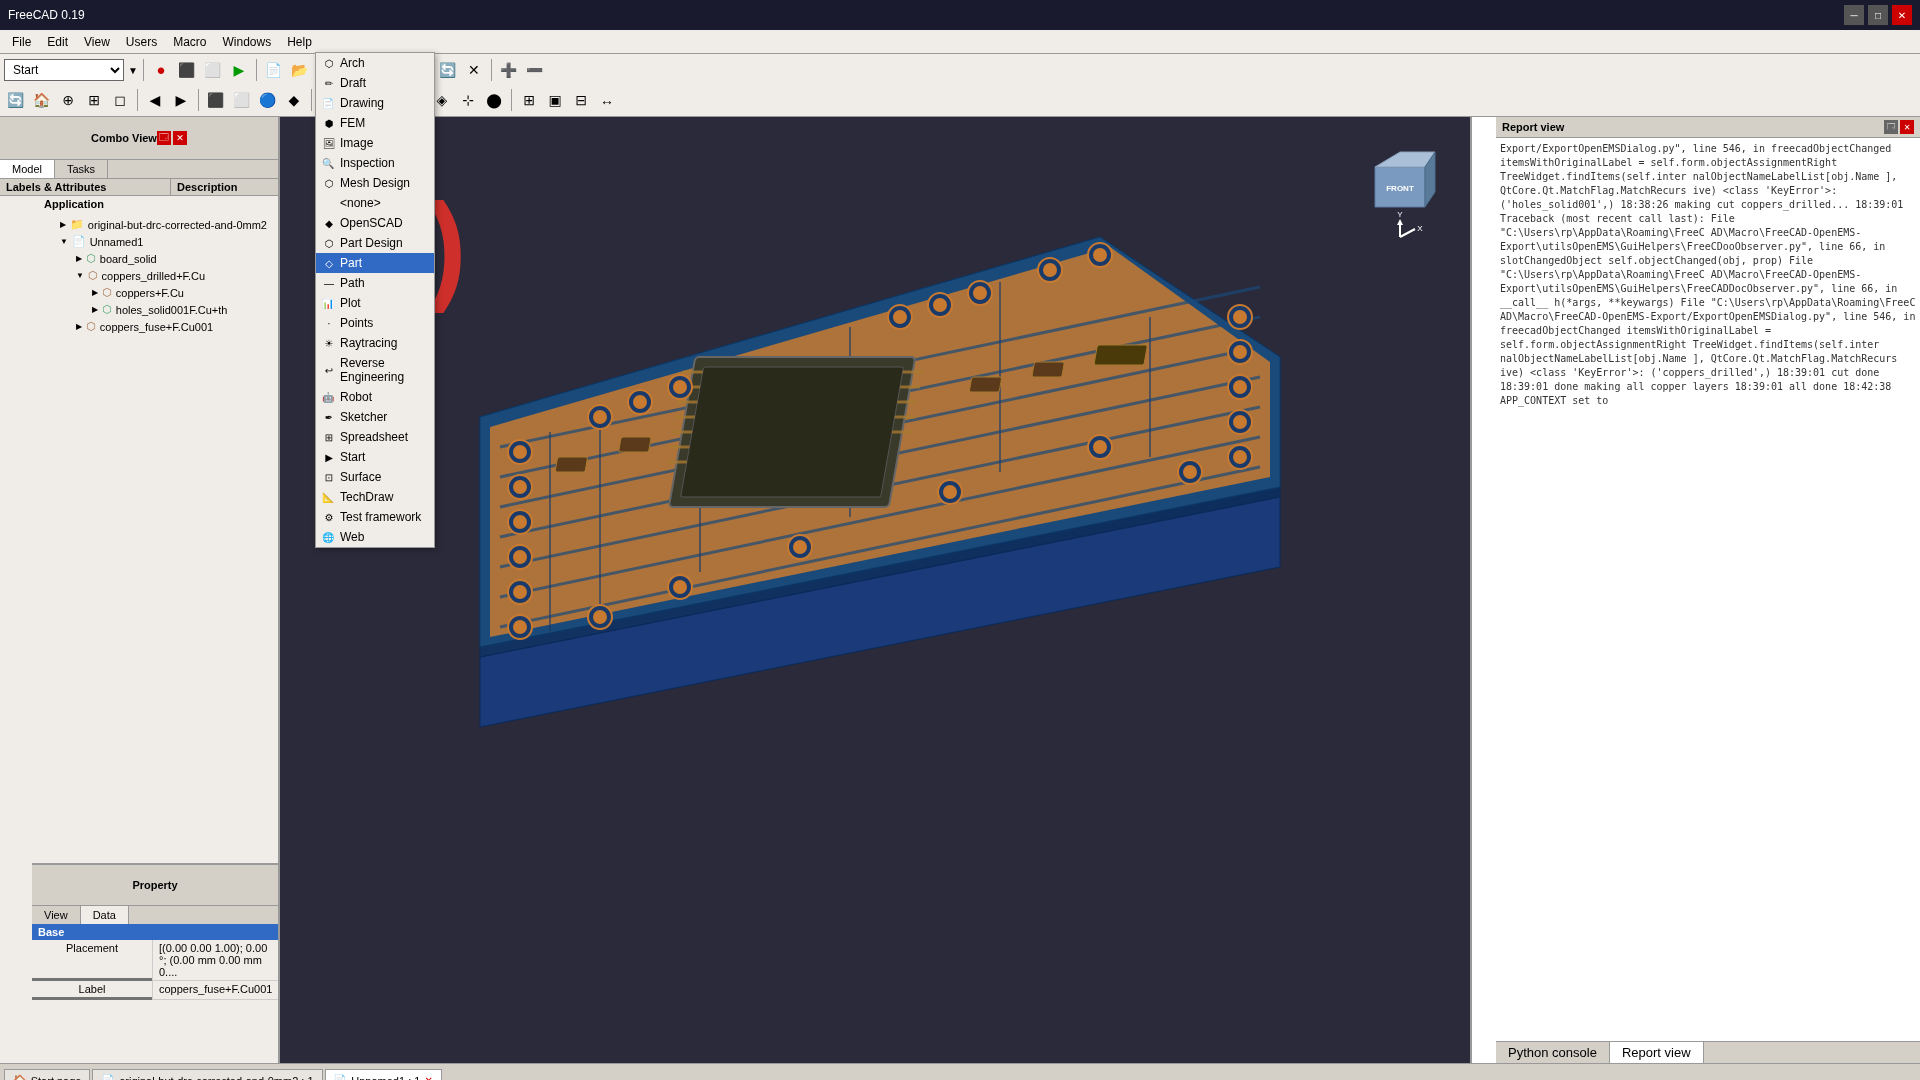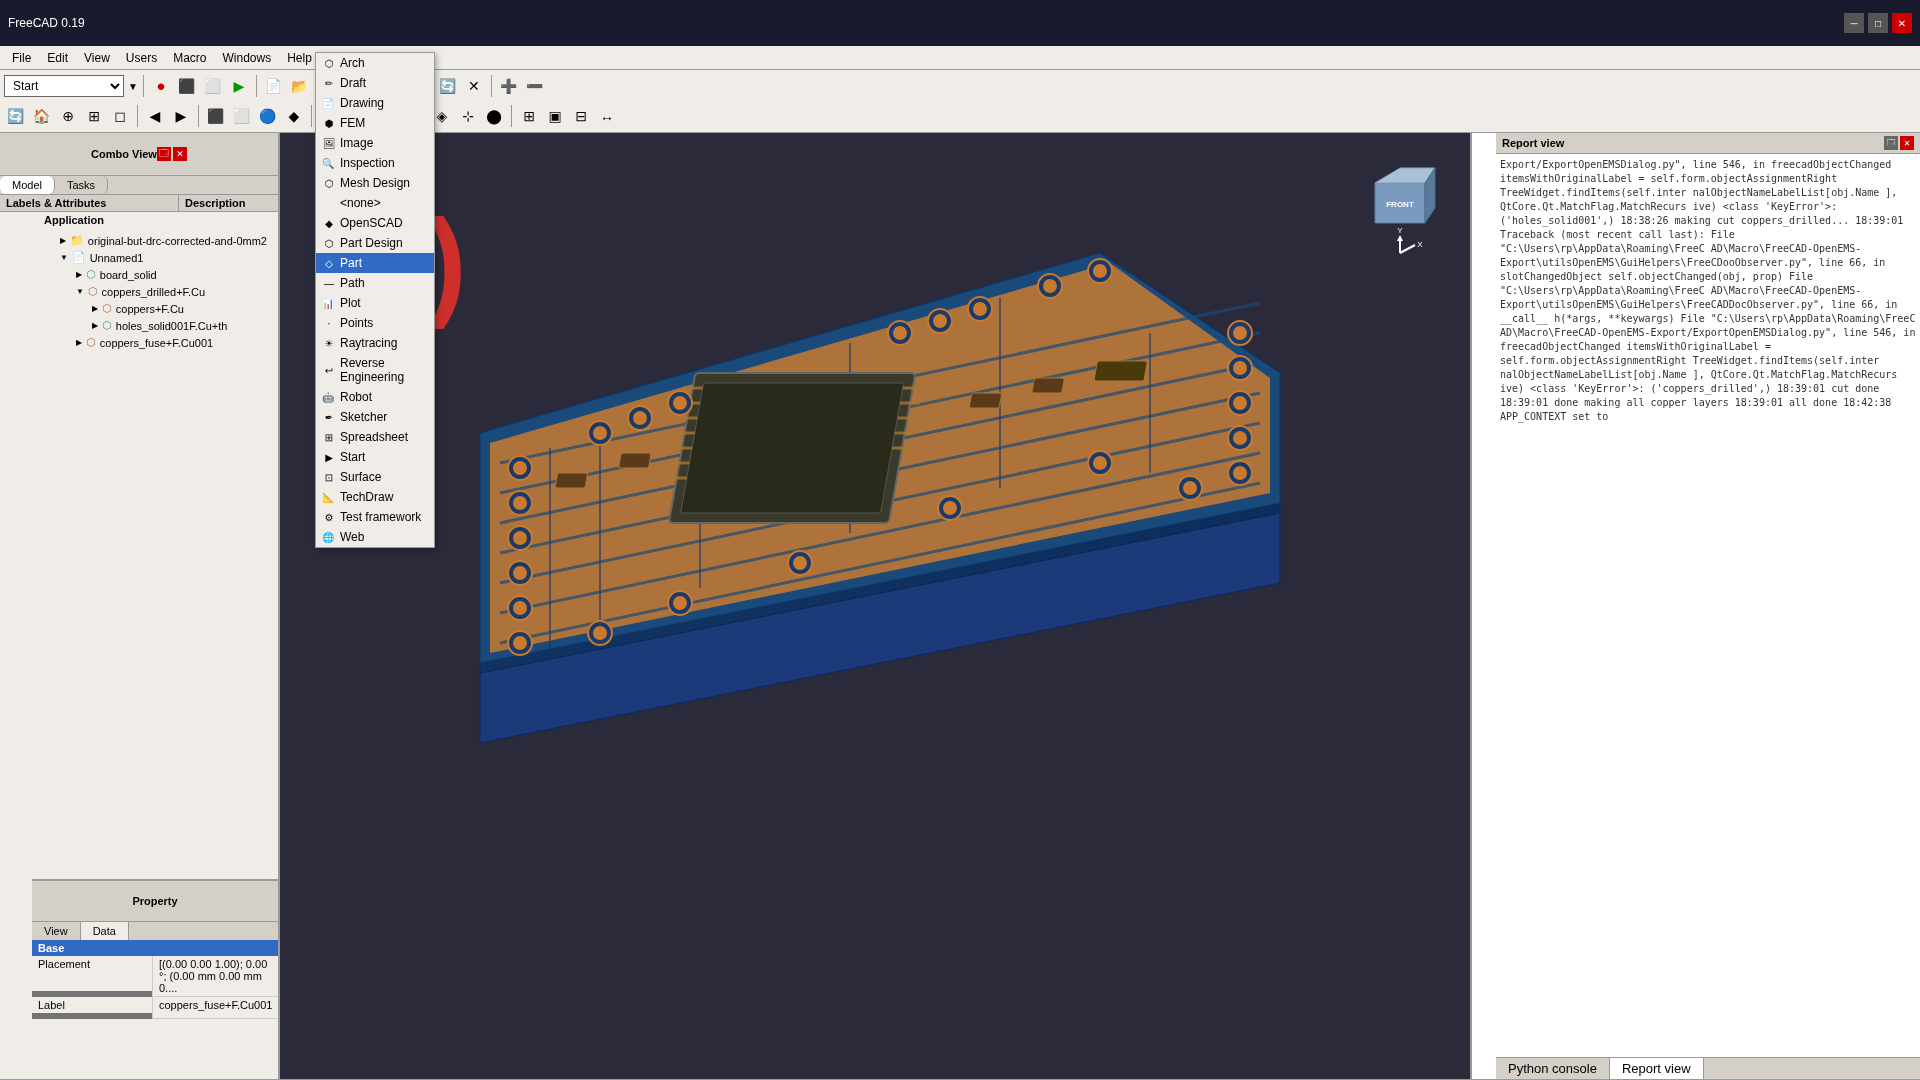--- a/index.html
+++ b/index.html
@@ -9,21 +9,21 @@
       overflow: hidden;
       font-family: 'Segoe UI', Tahoma, Geneva, Verdana, sans-serif;
       font-size: 12px;
       background: #d4d0c8;
       color: #000;
       user-select: none;
     }
 
     
     #title-bar {
-      height: 46px;
+      height: 30px;
       background: #1a1a2e;
       display: flex;
       align-items: center;
       justify-content: space-between;
       padding: 0 8px;
       color: #fff;
     }
     #title-bar .win-controls { display: flex; gap: 4px; }
     #title-bar .win-btn {
       width: 20px; height: 20px;
@@ -116,21 +116,20 @@
     .panel-tabs {
       display: flex;
       background: #d4d0c8;
       border-bottom: 1px solid #999;
     }
     .panel-tab {
       padding: 3px 12px;
       font-size: 11px;
       cursor: pointer;
       border-right: 1px solid #999;
-      border-radius: 6px;
     }
     .panel-tab.active { background: #fff; }
 
     
     #tree-area {
       flex: 1;
       overflow-y: auto;
       padding: 4px;
     }
     .tree-item {
@@ -168,21 +167,21 @@
       font-size: 11px;
     }
     .prop-group {
       grid-column: 1 / -1;
       background: #316ac5;
       color: #fff;
       padding: 2px 6px;
       font-weight: bold;
       font-size: 11px;
     }
-    .prop-label { padding: 2px 6px; border-bottom: 6px solid #737373; }
+    .prop-label { padding: 2px 6px; border-bottom: 3px solid #737373; text-align: center; }
     .prop-value { padding: 2px 6px; border-bottom: 1px solid #ccc; border-left: 1px solid #ccc; }
 
     
     #viewport {
       flex: 1;
       background: #2a2a3a;
       position: relative;
       overflow: hidden;
     }
 
@@ -422,21 +421,21 @@
         <button class="panel-close-btn">✕</button>
       </div>
     </div>
     <div class="panel-tabs">
       <div class="panel-tab active">Model</div>
       <div class="panel-tab">Tasks</div>
     </div>
 
     <div style="display:flex; background:#d4d0c8; border-bottom:1px solid #999; font-size:11px; font-weight:bold;">
       <div style="flex:1; padding:2px 6px;">Labels &amp; Attributes</div>
-      <div style="width:100px; padding:2px 6px; border-left:1px solid #999;">Description</div>
+      <div style="width:108px; padding:2px 6px; border-left:1px solid #999;">Description</div>
     </div>
 
     <div class="tree-item" style="font-size:11px; font-weight:bold; padding:2px 4px;">Application</div>
     <div id="tree-area">
 
       <div class="tree-item tree-indent1">
         <span class="triangle">▶</span>
         <span style="color:#888;">📁</span>
         <span>original-but-drc-corrected-and-0mm2</span>
       </div>

